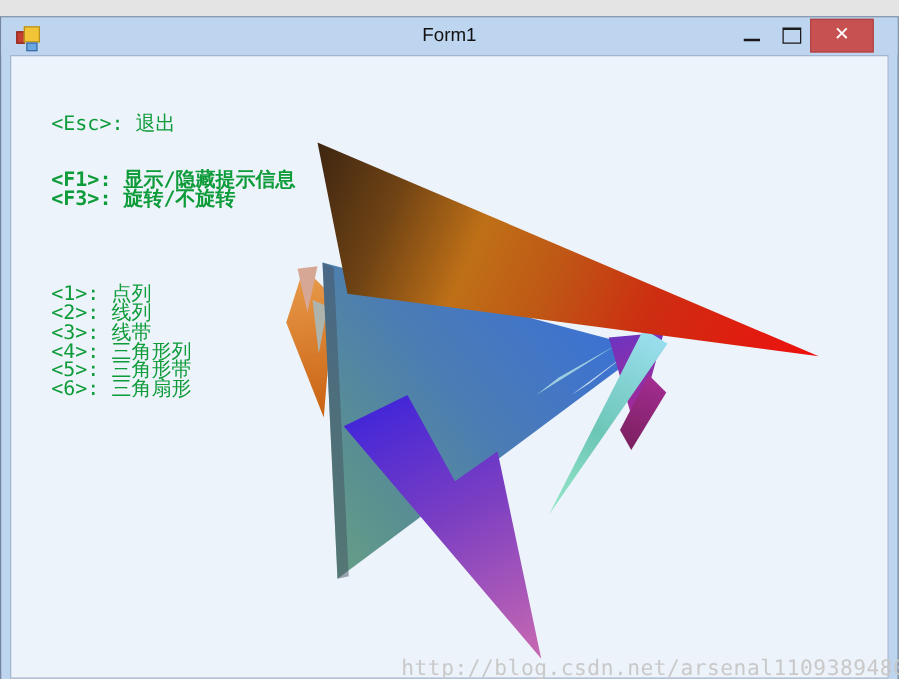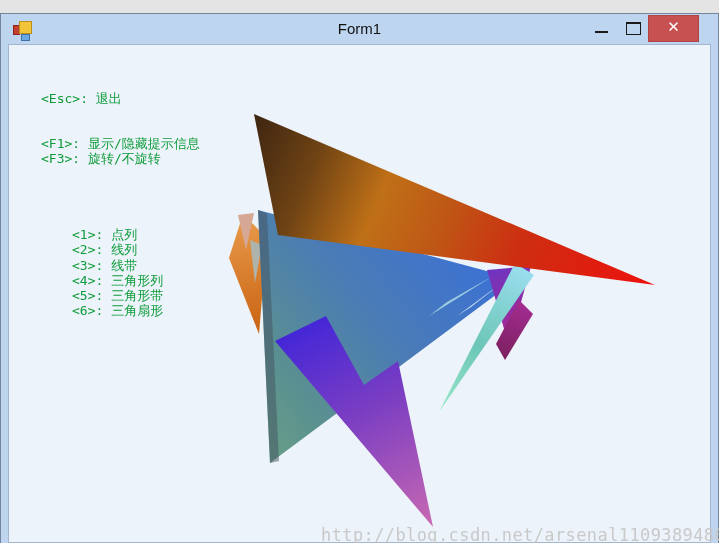--- a/index.html
+++ b/index.html
@@ -28,25 +28,25 @@
   .close-glyph{display:inline-block;margin-top:2px;color:#fff;font-size:15px;
     font-weight:bold;font-family:"DejaVu Sans",sans-serif;}
   
   .client{position:absolute;left:7px;top:30px;right:7px;bottom:12px;
     background:#edf3fa;border:1px solid #a3b5cf;}
   
   #scene{position:absolute;left:0;top:0;width:719px;height:543px;
     pointer-events:none;z-index:1;}
   
   .help{position:absolute;z-index:2;color:#0e9c3a;
-    font-family:"DejaVu Sans Mono",monospace;font-size:13px;line-height:15.3px;
+    font-family:"DejaVu Sans Mono",monospace;font-size:16px;line-height:15.3px;
     white-space:pre;}
   .help-esc{left:40px;top:77px;}
-  .help-fns{left:40px;top:122px;}
-  .help-nums{left:40px;top:213px;margin-left:31px;}
+  .help-fns{left:40px;top:122px;font-weight:bold;}
+  .help-nums{left:40px;top:213px;}
   
   .watermark{position:absolute;left:320px;top:511px;z-index:4;
     font-family:"DejaVu Sans Mono",monospace;font-size:17px;letter-spacing:0.4px;
     color:#c9c9c9;}
 </style>
 </head>
 <body>
 
 <div class="window">
 

